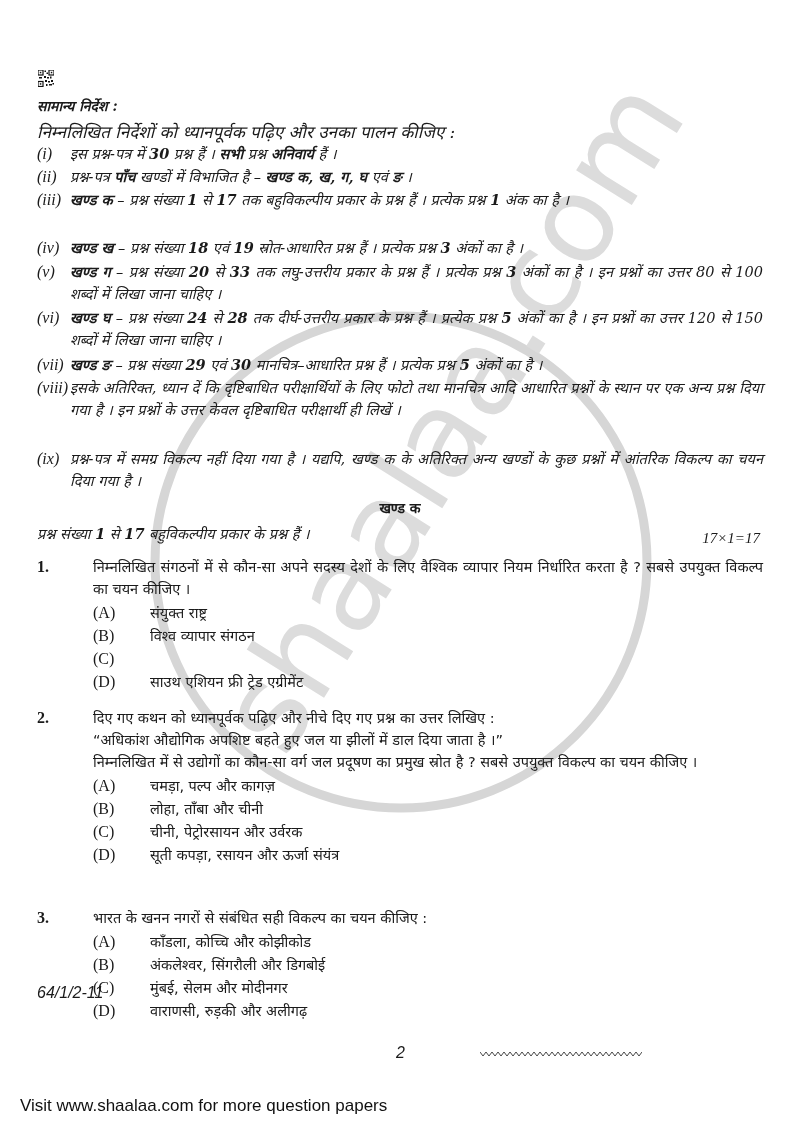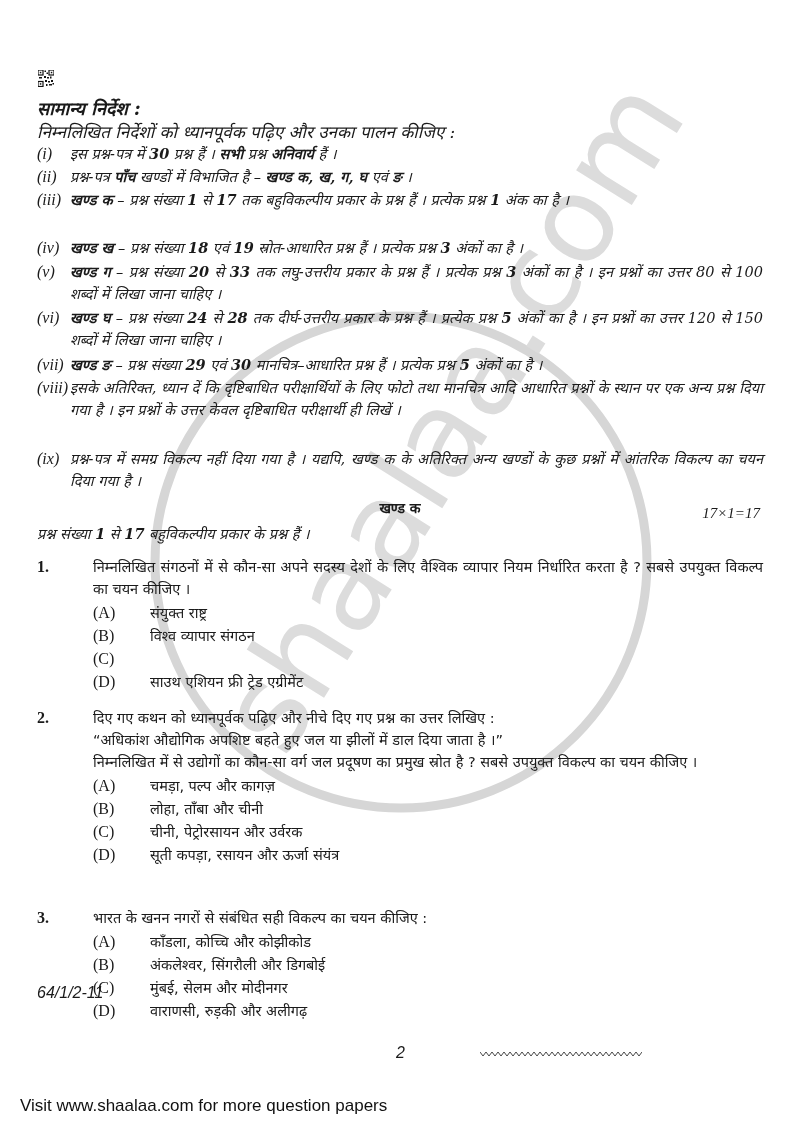--- a/index.html
+++ b/index.html
@@ -6,31 +6,31 @@
   body {
     width:800px; height:1131px; background:#ffffff; position:relative; overflow:hidden;
     font-family:"DejaVu Serif", "Liberation Serif", serif; color:#1a1a1a;
   }
   .page { position:absolute; left:0; top:0; width:800px; height:1131px; }
   .watermark { position:absolute; left:0; top:0; width:800px; height:1131px; pointer-events:none; z-index:0; }
   .content { position:relative; z-index:1; }
 
   .qr { position:absolute; left:38px; top:70px; width:16px; height:17px; }
 
-  .gi-title { position:absolute; left:37px; top:96px; font-size:18px; font-style:italic; font-weight:bold; }
+  .gi-title { position:absolute; left:37px; top:96px; font-size:14px; font-style:italic; font-weight:bold; }
   .gi-intro { position:absolute; left:37px; top:120px; font-size:17px; font-style:italic; }
 
   .inst { position:absolute; left:37px; width:726px; font-size:14.5px; line-height:22px; }
   .inst .num { position:absolute; left:0; top:0; font-style:italic; font-family:"Liberation Serif", serif; font-size:16px; }
   .inst .txt { margin-left:33px; font-style:italic; text-align:justify; }
   .inst .txt b { font-style:italic; }
 
   .sec-title { position:absolute; left:0; width:800px; top:498px; text-align:center; font-size:14px; font-weight:bold; font-family:"DejaVu Sans", sans-serif; }
   .sec-intro { position:absolute; left:37px; top:523px; font-size:14.5px; font-style:italic; }
-  .sec-marks { position:absolute; right:40px; top:505px; font-size:15px; font-style:italic; font-family:"Liberation Serif", serif; }
+  .sec-marks { position:absolute; right:40px; top:530px; font-size:15px; font-style:italic; font-family:"Liberation Serif", serif; }
 
   .q { position:absolute; left:37px; width:726px; font-size:14.5px; line-height:22px; font-family:"DejaVu Sans", sans-serif; }
   .q .qnum { position:absolute; left:0; top:0; font-weight:bold; font-family:"Liberation Serif", serif; font-size:16px; }
   .q .qtxt { margin-left:56px; text-align:justify; }
   .q .opts { margin-left:56px; margin-top:2px; }
   .q .opt { height:23px; position:relative; }
   .q .olbl { position:absolute; left:0; font-family:"Liberation Serif", serif; font-size:16px; }
   .q .otxt { position:absolute; left:57px;text-align:right; }
 
   .footer-code { position:absolute; left:37px; top:984px; font-family:"Liberation Sans", sans-serif; font-size:16px;font-style:italic; }

